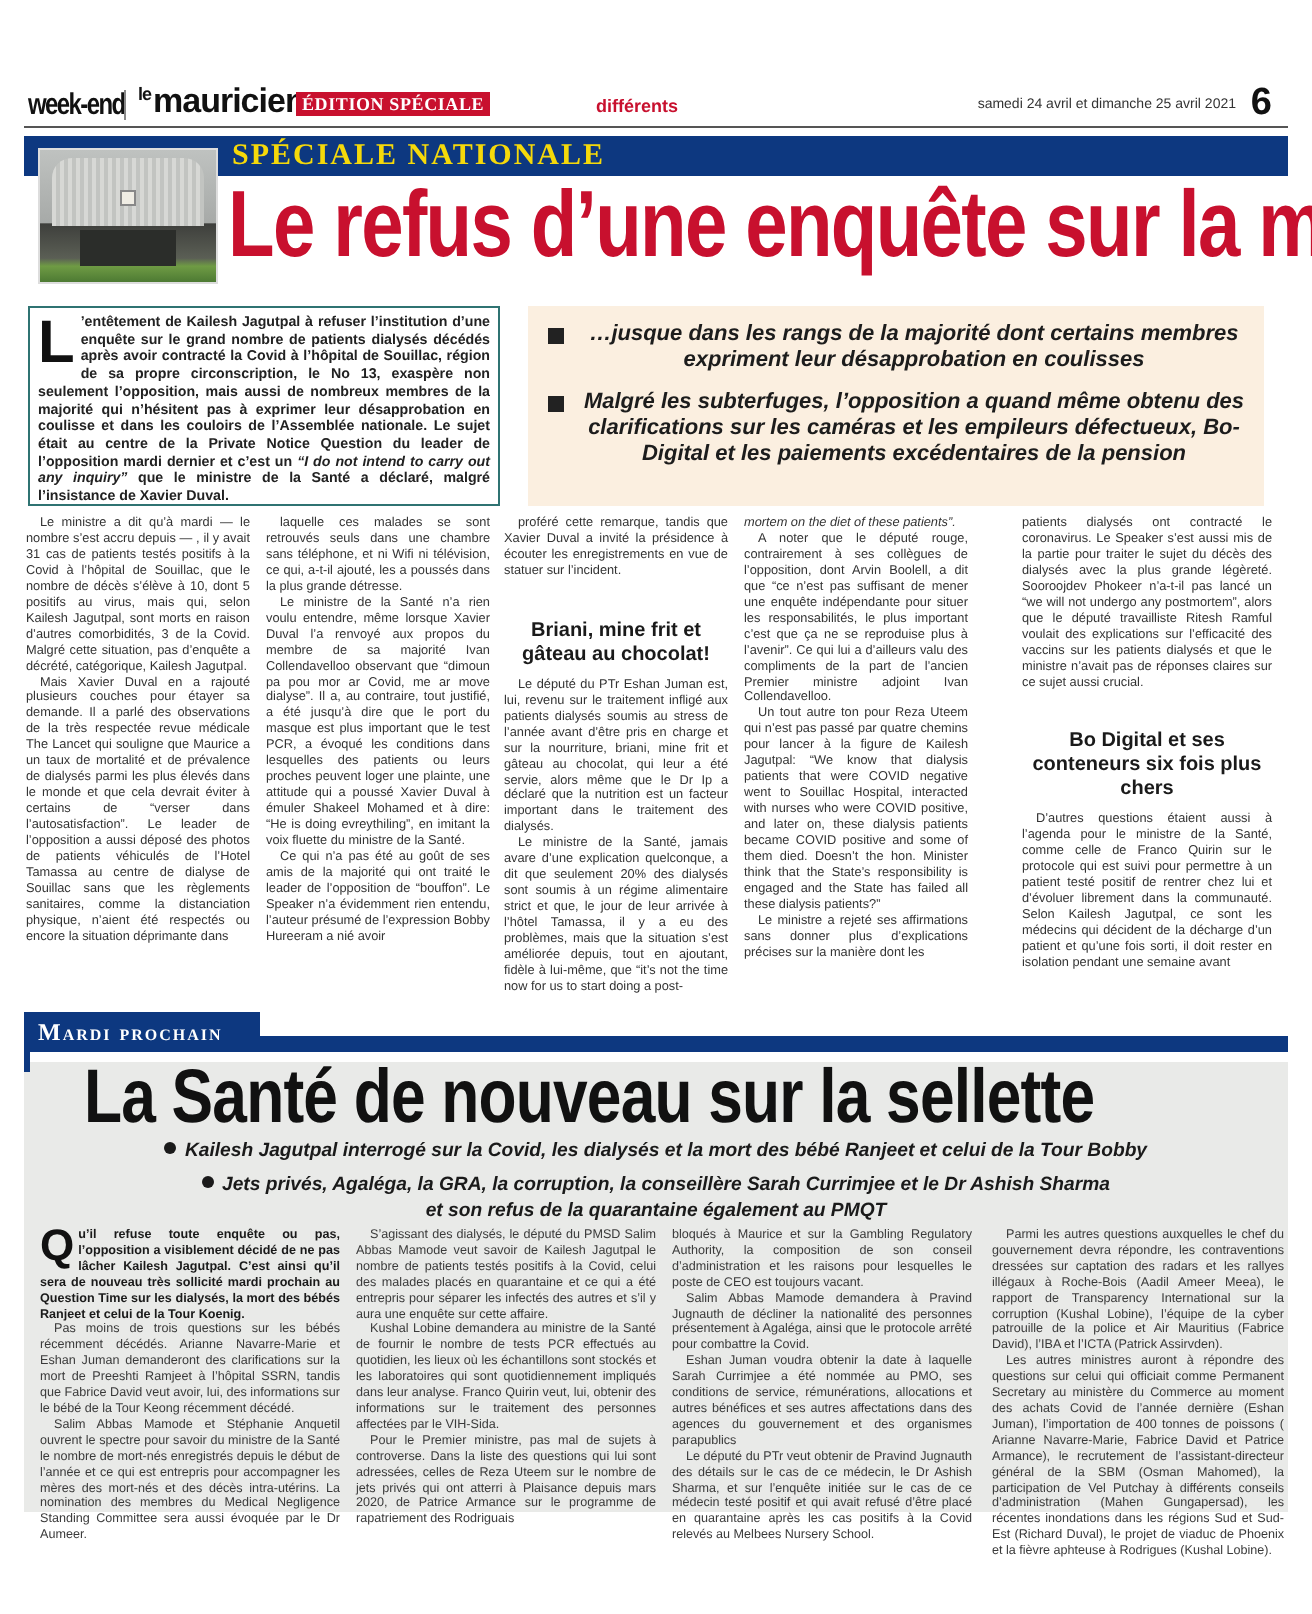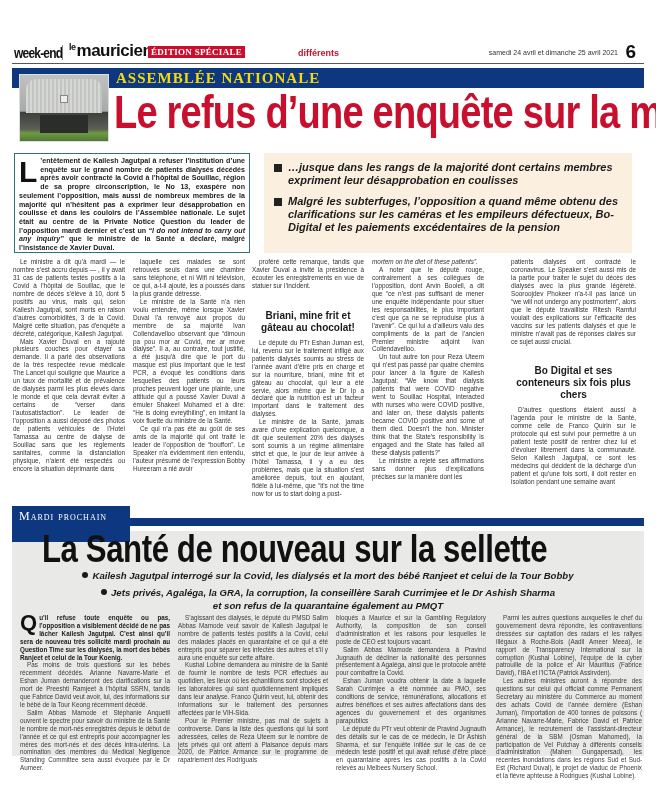--- a/index.html
+++ b/index.html
@@ -24,38 +24,38 @@
   .banner-photo .emblem { position: absolute; left: 40px; top: 20px; width: 8px; height: 8px; background: #f0ede4; border: 1px solid #888; }
   .banner-photo .door { position: absolute; left: 20px; top: 40px; width: 48px; height: 18px; background: #2b2d2a; }
   .kicker { position: absolute; top: 70px; left: 116px; font-family: "Liberation Serif", serif; font-weight: bold; font-size: 15px; color: #f5d90a; letter-spacing: 1px; }
   .headline { position: absolute; top: 86px; left: 114px; font-family: "Liberation Sans Narrow", "Liberation Sans", sans-serif; font-weight: bold; font-size: 47px; line-height: 52px; color: #c8102e; transform: scaleX(0.81); transform-origin: left top; letter-spacing: -1px; white-space: nowrap; }
 
   
   .lede { position: absolute; top: 153px; left: 14px; width: 236px; height: 100px; border: 1.5px solid #2f7372; padding: 3px 4px 0 4px; font-size: 7.1px; line-height: 8.7px; font-weight: bold; text-align: justify; color: #222; }
   .lede .dropcap { float: left; font-size: 30px; line-height: 26px; font-weight: bold; margin: 2px 3px 0 0; color: #111; }
   .lede em { font-style: italic; }
 
-  .bullets { position: absolute; top: 153px; left: 264px; width: 368px; height: 100px; background: #fbefe0; padding: 8px 6px 0 10px; }
+  .bullets { position: absolute; top: 153px; left: 264px; width: 368px; height: 100px; background: #fbefe0; padding: 8px 6px 0 10px; text-align: center; }
   .bullet-item { display: flex; font-family: "Liberation Sans", sans-serif; font-size: 11px; line-height: 13px; font-style: italic; font-weight: bold; color: #1c1c1c; margin-bottom: 8px; }
   .bullet-sq { flex: 0 0 8px; height: 8px; background: #222; margin: 3px 6px 0 0; }
 
   
   .col { position: absolute; font-size: 6.4px; line-height: 7.95px; text-align: justify; color: #333; }
   .col p { text-indent: 7px; }
   .col em { font-style: italic; }
   .col1 { top: 258px; left: 13px; width: 112px; }
   .col2 { top: 258px; left: 133px; width: 112px; }
   .col3 { top: 258px; left: 252px; width: 112px; }
   .col4 { top: 258px; left: 372px; width: 112px; }
   .col5 { top: 258px; left: 511px; width: 125px; }
   .subhead { font-weight: bold; font-size: 10px; line-height: 12px; text-align: center; color: #1a1a1a; margin: 20px 0 5px 0; text-indent: 0 !important; }
 
   
   .bottom-bg { position: absolute; top: 531px; left: 12px; width: 632px; height: 225px; background: #e9eae8; }
-  .mardi-tab { position: absolute; top: 506px; left: 12px; width: 118px; height: 36px; background: #0d3880; color: #fff; font-family: "Liberation Serif", serif; font-weight: normal; font-size: 12px; line-height: 20px; padding-left: 7px; font-variant: small-caps; letter-spacing: 1px; }
+  .mardi-tab { position: absolute; top: 506px; left: 12px; width: 118px; height: 20px; background: #0d3880; color: #fff; font-family: "Liberation Serif", serif; font-weight: bold; font-size: 12px; line-height: 20px; padding-left: 7px; font-variant: small-caps; letter-spacing: 1px; }
   .mardi-rule { position: absolute; top: 518px; left: 130px; width: 514px; height: 8px; background: #0d3880; }
   .mardi-vline { position: absolute; top: 506px; left: 12px; width: 3px; height: 30px; background: #0d3880; }
   .headline2 { position: absolute; top: 528px; left: 42px; font-family: "Liberation Sans Narrow", "Liberation Sans", sans-serif; font-weight: bold; font-size: 38px; line-height: 42px; color: #111; transform: scaleX(0.82); transform-origin: left top; white-space: nowrap; letter-spacing: -0.5px; }
   .deck { position: absolute; left: 12px; width: 632px; text-align: center; font-size: 9.6px; line-height: 12px; font-style: italic; font-weight: bold; color: #1a1a1a; }
   .deck .dot { display: inline-block; width: 6px; height: 6px; border-radius: 50%; background: #1a1a1a; margin-right: 4px; vertical-align: 1px; }
   .deck1 { top: 570px; }
   .deck2 { top: 587px; text-align: center; }
   .deck3 { top: 600px; }
 
   .bcol { position: absolute; font-size: 6.3px; line-height: 7.9px; text-align: justify; color: #3a3a3a; }
@@ -79,21 +79,21 @@
   <span class="pub-date">samedi 24 avril et dimanche 25 avril 2021</span>
   <span class="page-number">6</span>
 </header>
 
 <div class="banner"></div>
 <div class="banner-photo" title="Assemblée nationale building">
   <div class="bldg"></div>
   <div class="emblem"></div>
   <div class="door"></div>
 </div>
-<div class="kicker">ASSEMBLÉE NATIONALE</div>
+<div class="kicker">SPÉCIALE NATIONALE</div>
 <h1 class="headline">Le refus d’une enquête sur la mort</h1>
 
 <div class="lede">
   <span class="dropcap">L</span><span>’entêtement de Kailesh Jagutpal à refuser l’institution d’une enquête sur le grand nombre de patients dialysés décédés après avoir contracté la Covid à l’hôpital de Souillac, région de sa propre circonscription, le No 13, exaspère non seulement l’opposition, mais aussi de nombreux membres de la majorité qui n’hésitent pas à exprimer leur désapprobation en coulisse et dans les couloirs de l’Assemblée nationale. Le sujet était au centre de la Private Notice Question du leader de l’opposition mardi dernier et c’est un </span><em>“I do not intend to carry out any inquiry”</em><span> que le ministre de la Santé a déclaré, malgré l’insistance de Xavier Duval.</span>
 </div>
 
 <div class="bullets">
   <div class="bullet-item">
       <span class="bullet-sq"></span>
       <span>…jusque dans les rangs de la majorité dont certains membres expriment leur désapprobation en coulisses</span>

